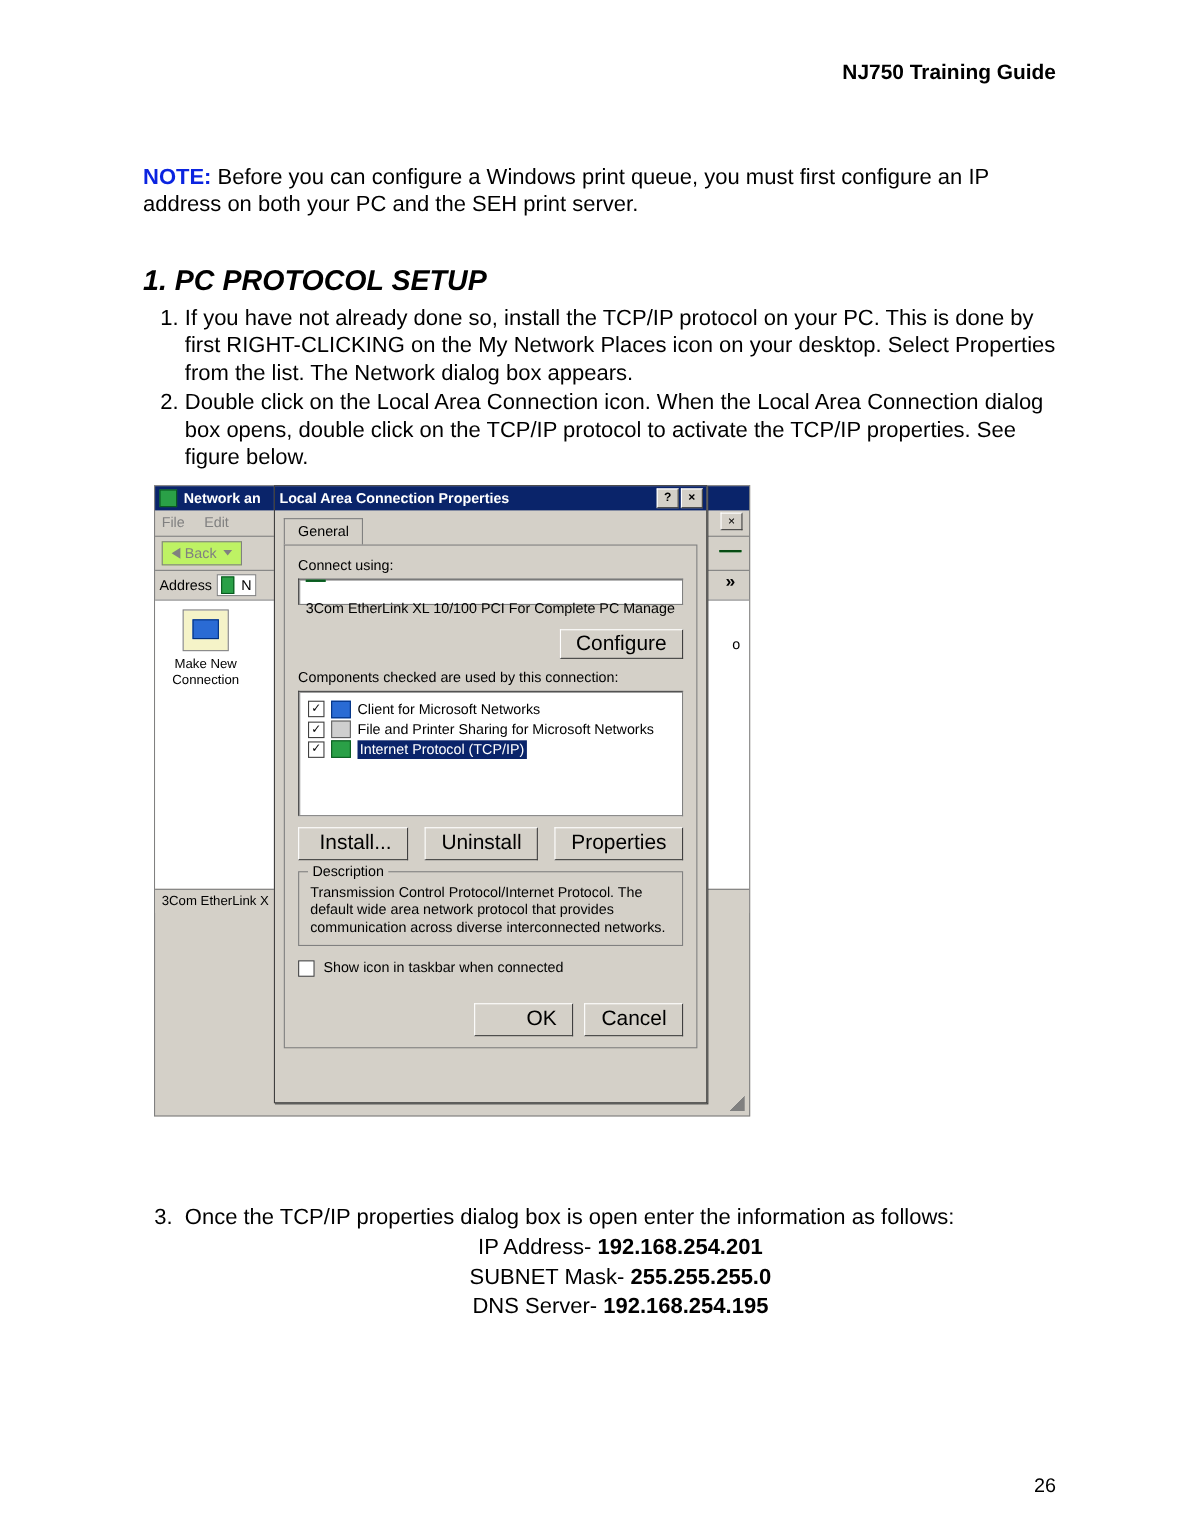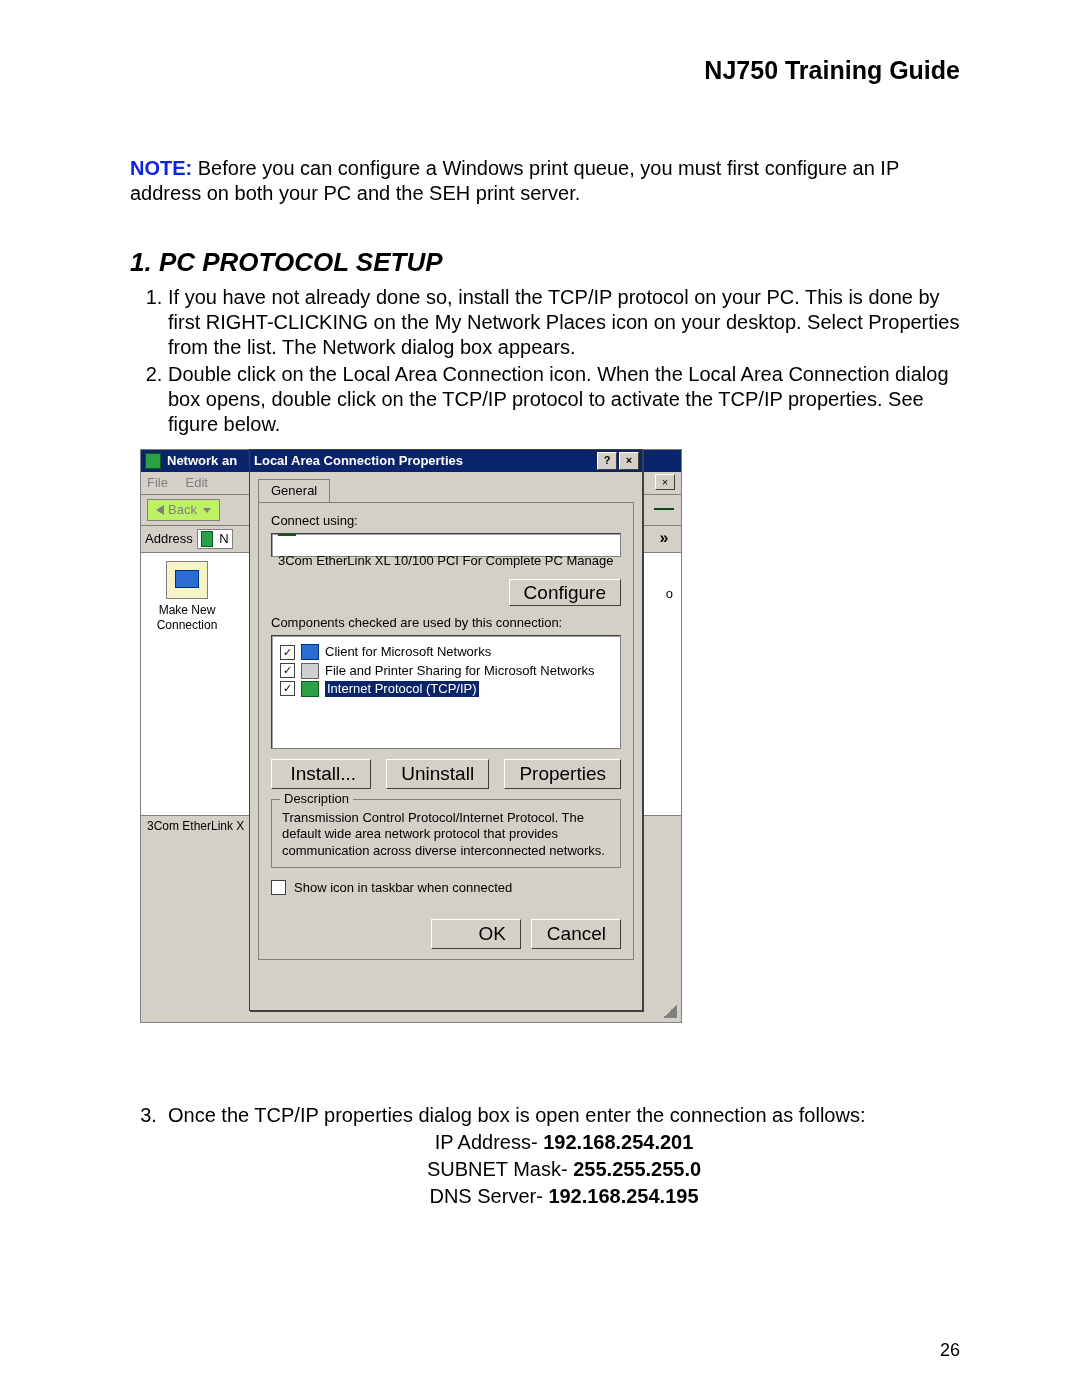--- a/index.html
+++ b/index.html
@@ -13,21 +13,21 @@
     height: 1397px;
     position: relative;
     box-sizing: border-box;
     padding: 55px 120px 0 130px;
     font-size: 20px;
     line-height: 1.25;
   }
   .header {
     text-align: right;
     font-weight: bold;
-    font-size: 25px;
+    font-size: 19px;
     margin-bottom: 70px;
   }
   .note-line {
     margin-bottom: 40px;
   }
   .note-label { color: #0b24e0; font-weight: bold; }
   .section-title {
     font-style: italic;
     font-weight: bold;
     font-size: 26px;
@@ -367,21 +367,21 @@
           </div>
         </div>
       </div>
     </div>
   </div>
 
   <div style="height:70px"></div>
 
   <ol class="step3">
     <li>
-      <span>Once the TCP/IP properties dialog box is open enter the connection as follows:</span>
+      <span>Once the TCP/IP properties dialog box is open enter the information as follows:</span>
       <div class="step3-sub">
         <span>IP Address- </span><b>192.168.254.201</b>
       </div>
       <div class="step3-sub">
         <span>SUBNET Mask- </span><b>255.255.255.0</b>
       </div>
       <div class="step3-sub">
         <span>DNS Server- </span><b>192.168.254.195</b>
       </div>
     </li>

